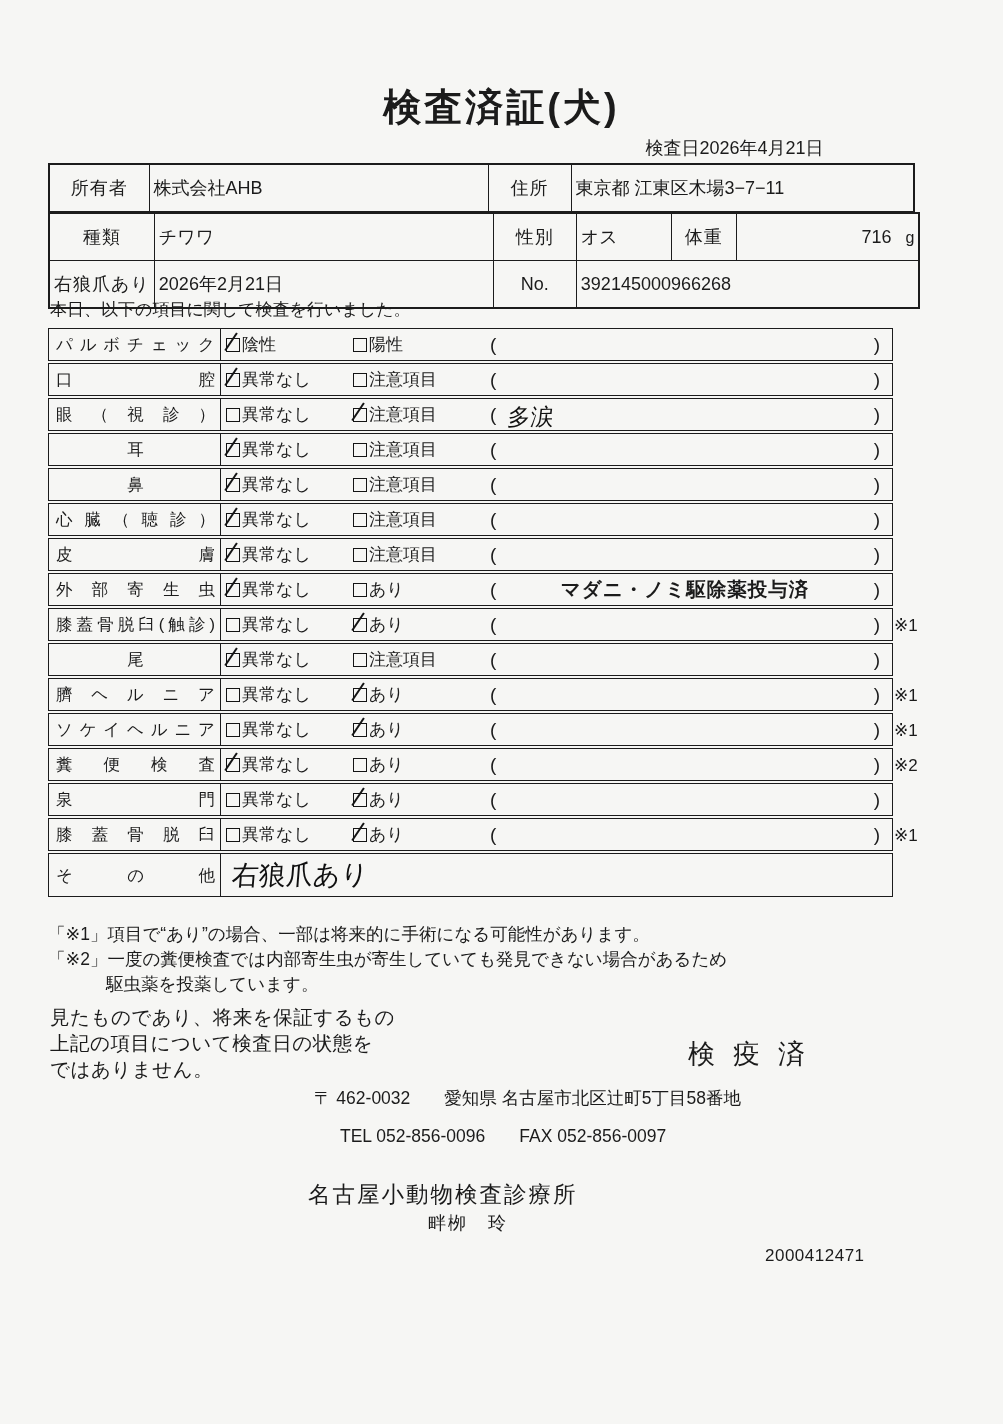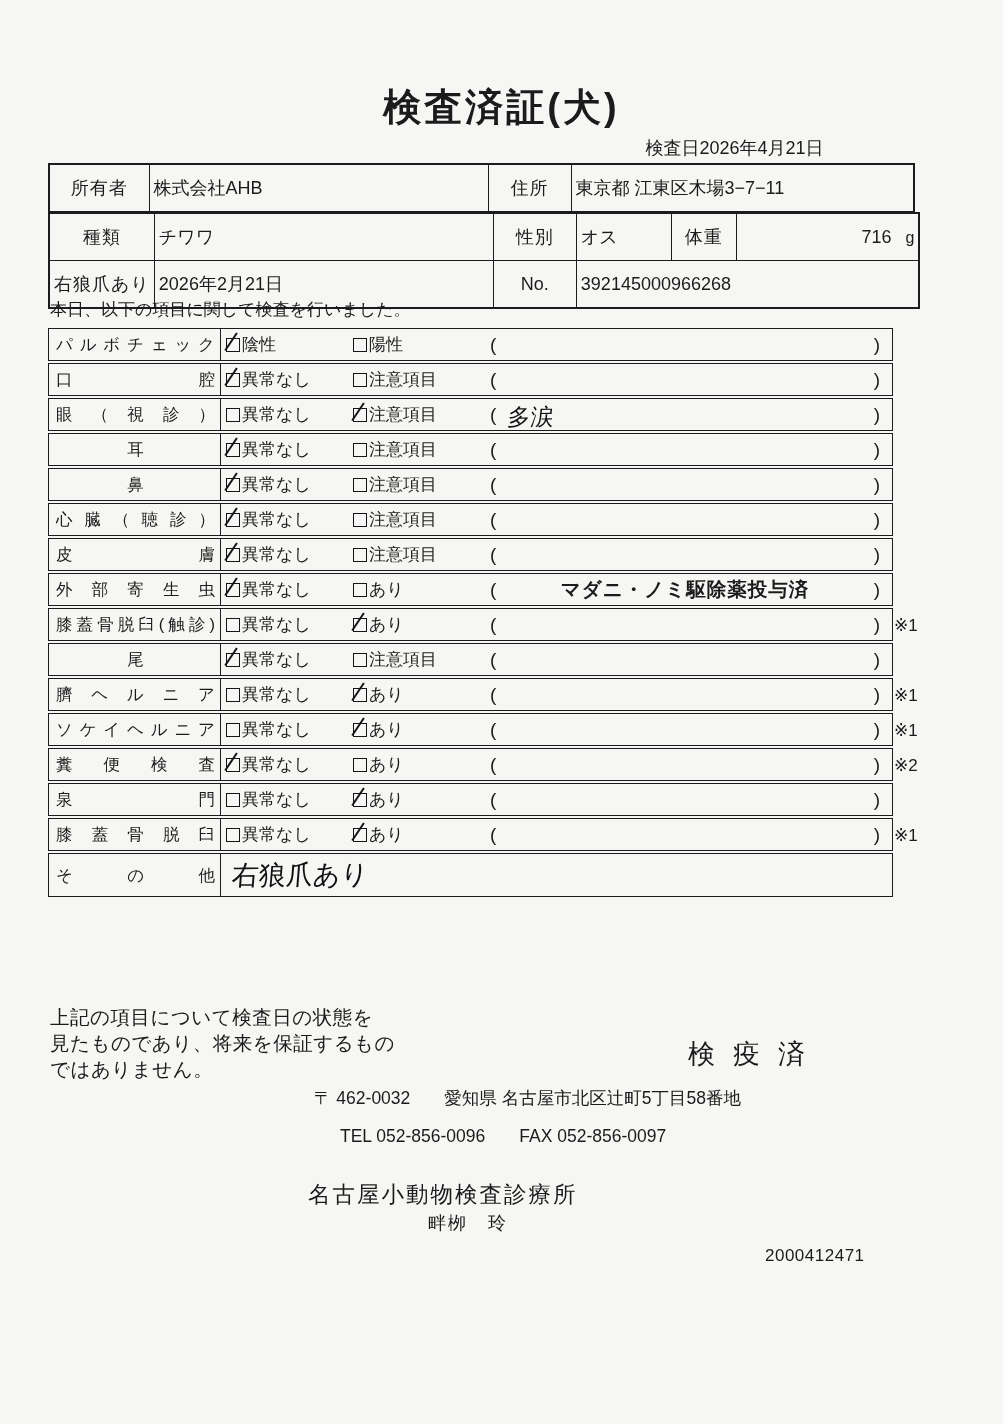--- a/index.html
+++ b/index.html
@@ -464,24 +464,29 @@
       <div class="c-row free-row">
         <div class="item-cell">その他</div>
         <div class="result-cell">
 
           <span class="free-text">右狼爪あり</span>
         </div>
         <span class="row-note"></span>
       </div>
     </div>
 
+  <div class="footnotes">
+    <div>「※1」項目で“あり”の場合、一部は将来的に手術になる可能性があります。</div>
+    <div>「※2」一度の糞便検査では内部寄生虫が寄生していても発見できない場合があるため</div>
+    <div class="indent">駆虫薬を投薬しています。</div>
+  </div>
 
   <div class="closing">
+    <div>見たものであり、将来を保証するもの</div>
     <div>上記の項目について検査日の状態を</div>
-    <div>見たものであり、将来を保証するもの</div>
     <div>ではありません。</div>
   </div>
 
   <div class="stamp">検疫済</div>
 
   <div class="postal-line">
     <span>〒 462-0032</span><span class="addr">愛知県 名古屋市北区辻町5丁目58番地</span>
   </div>
 
   <div class="tel-line">

